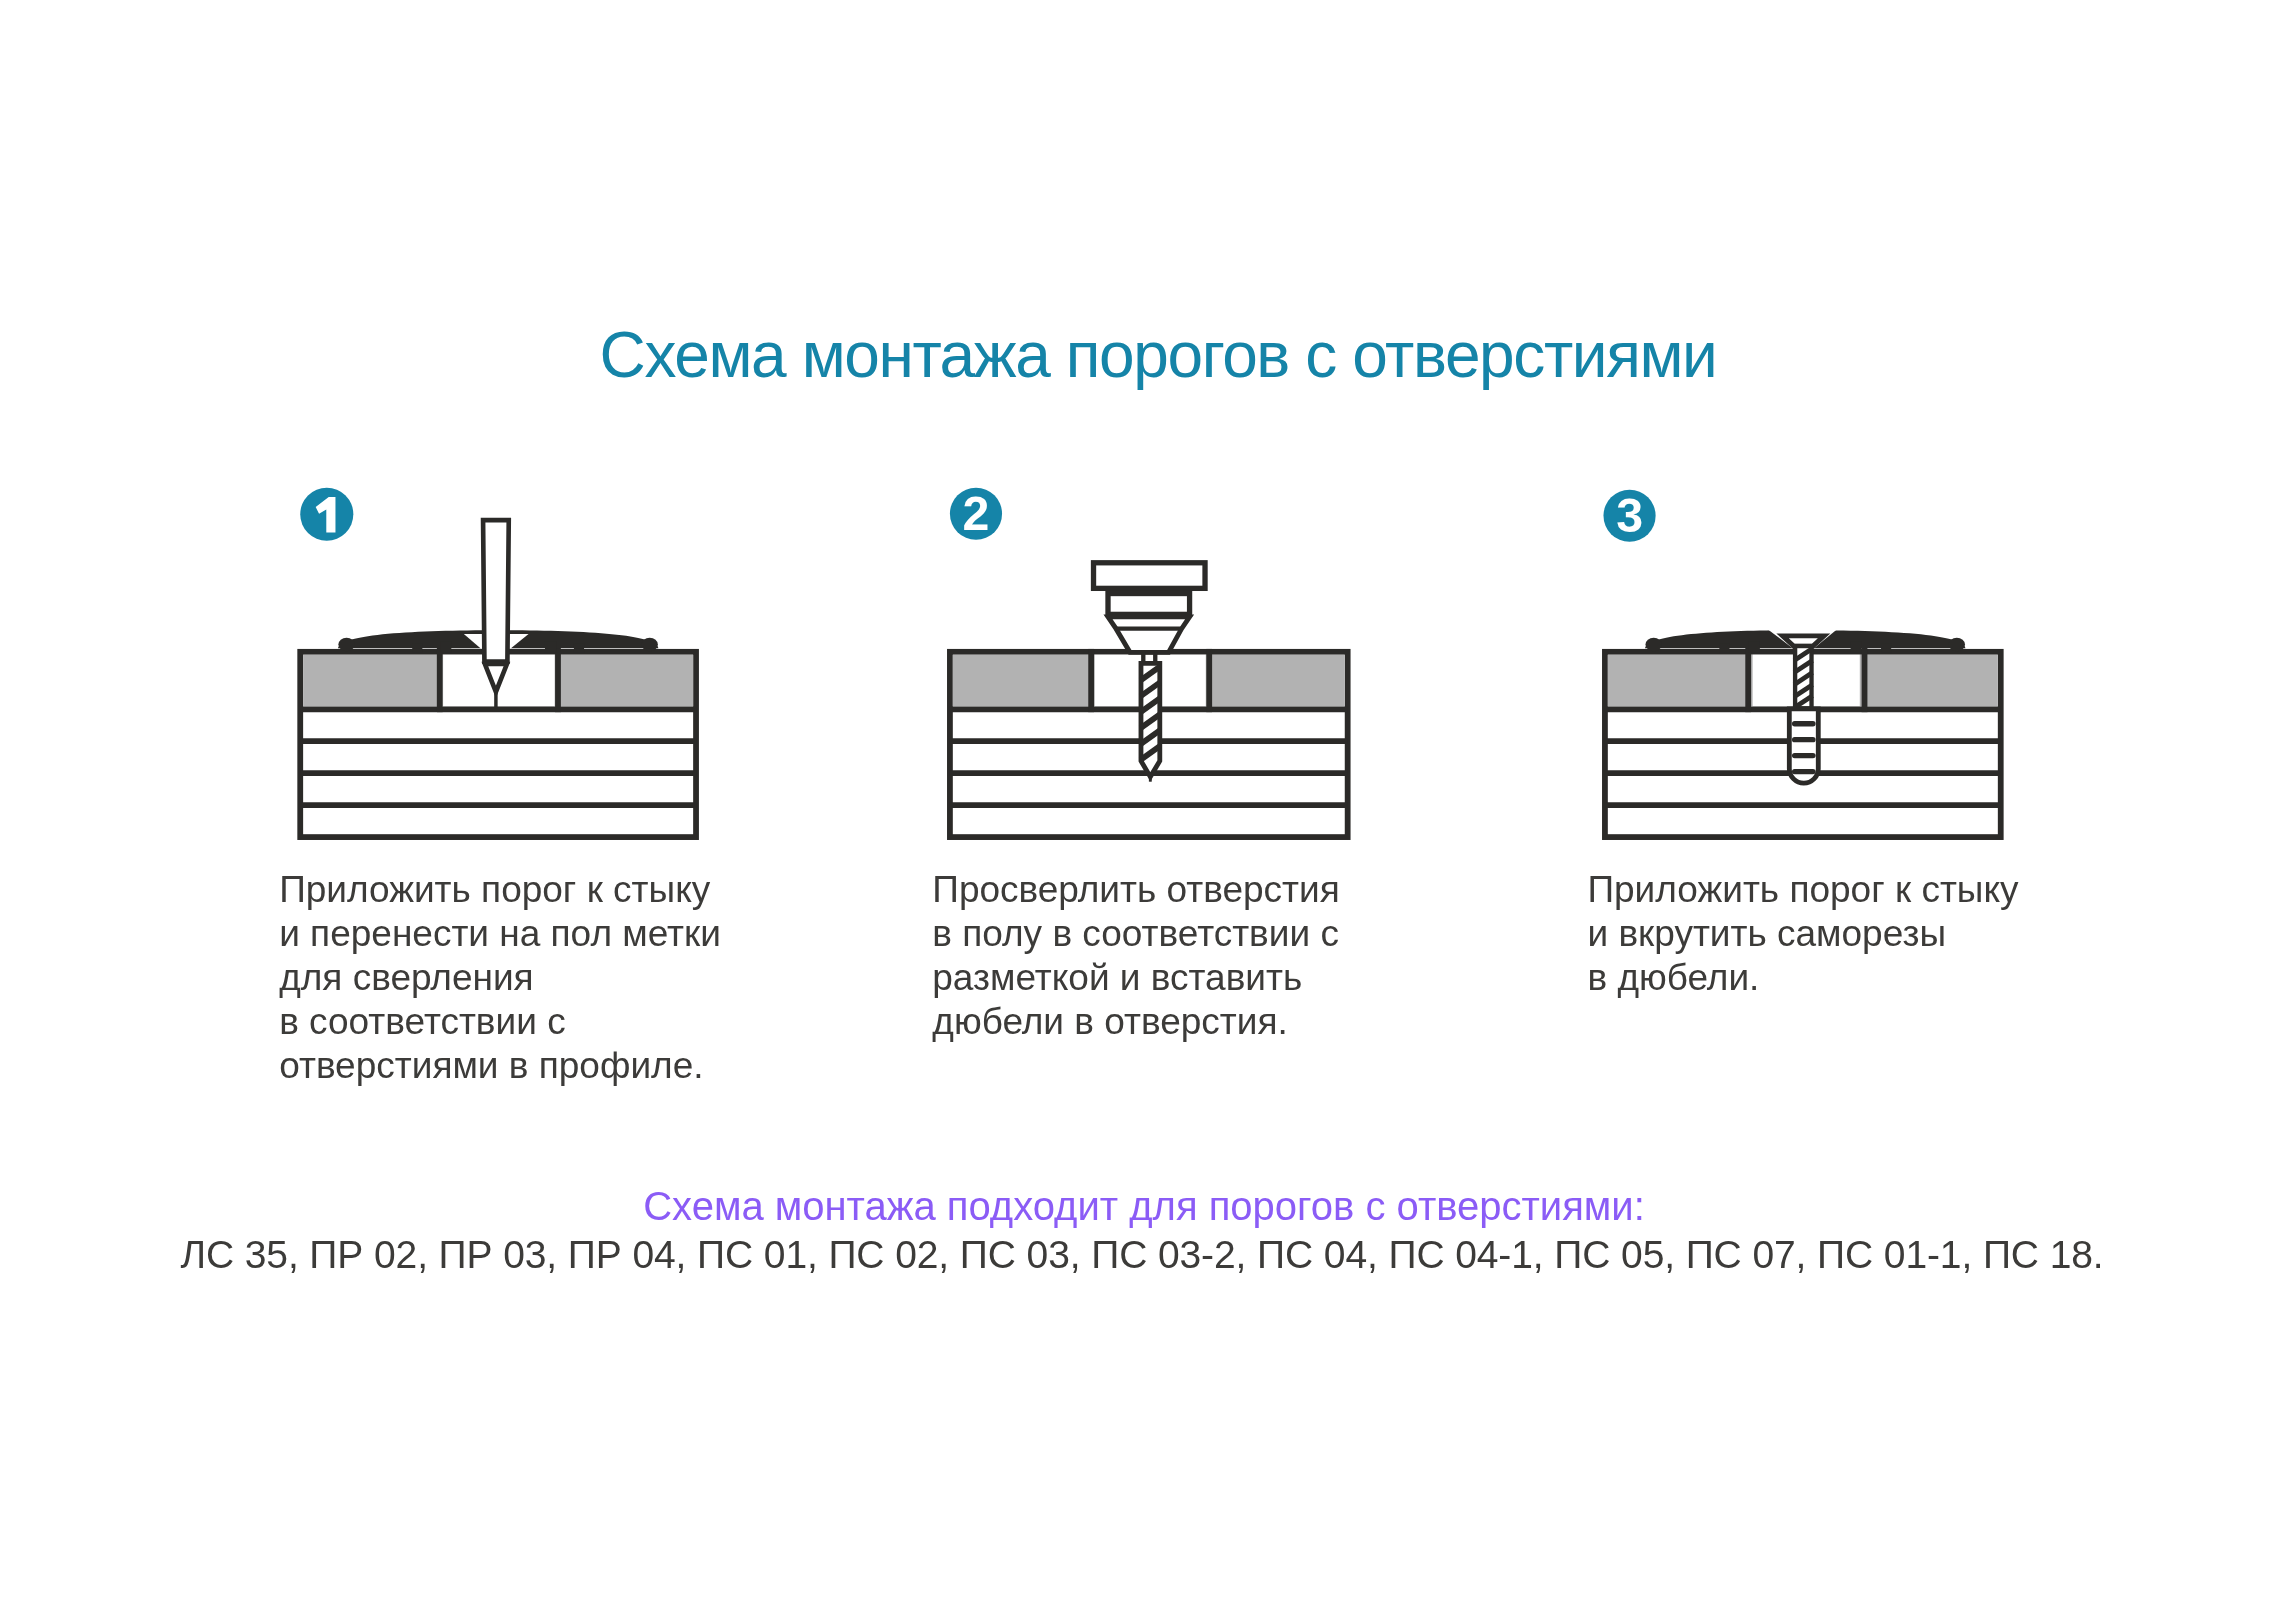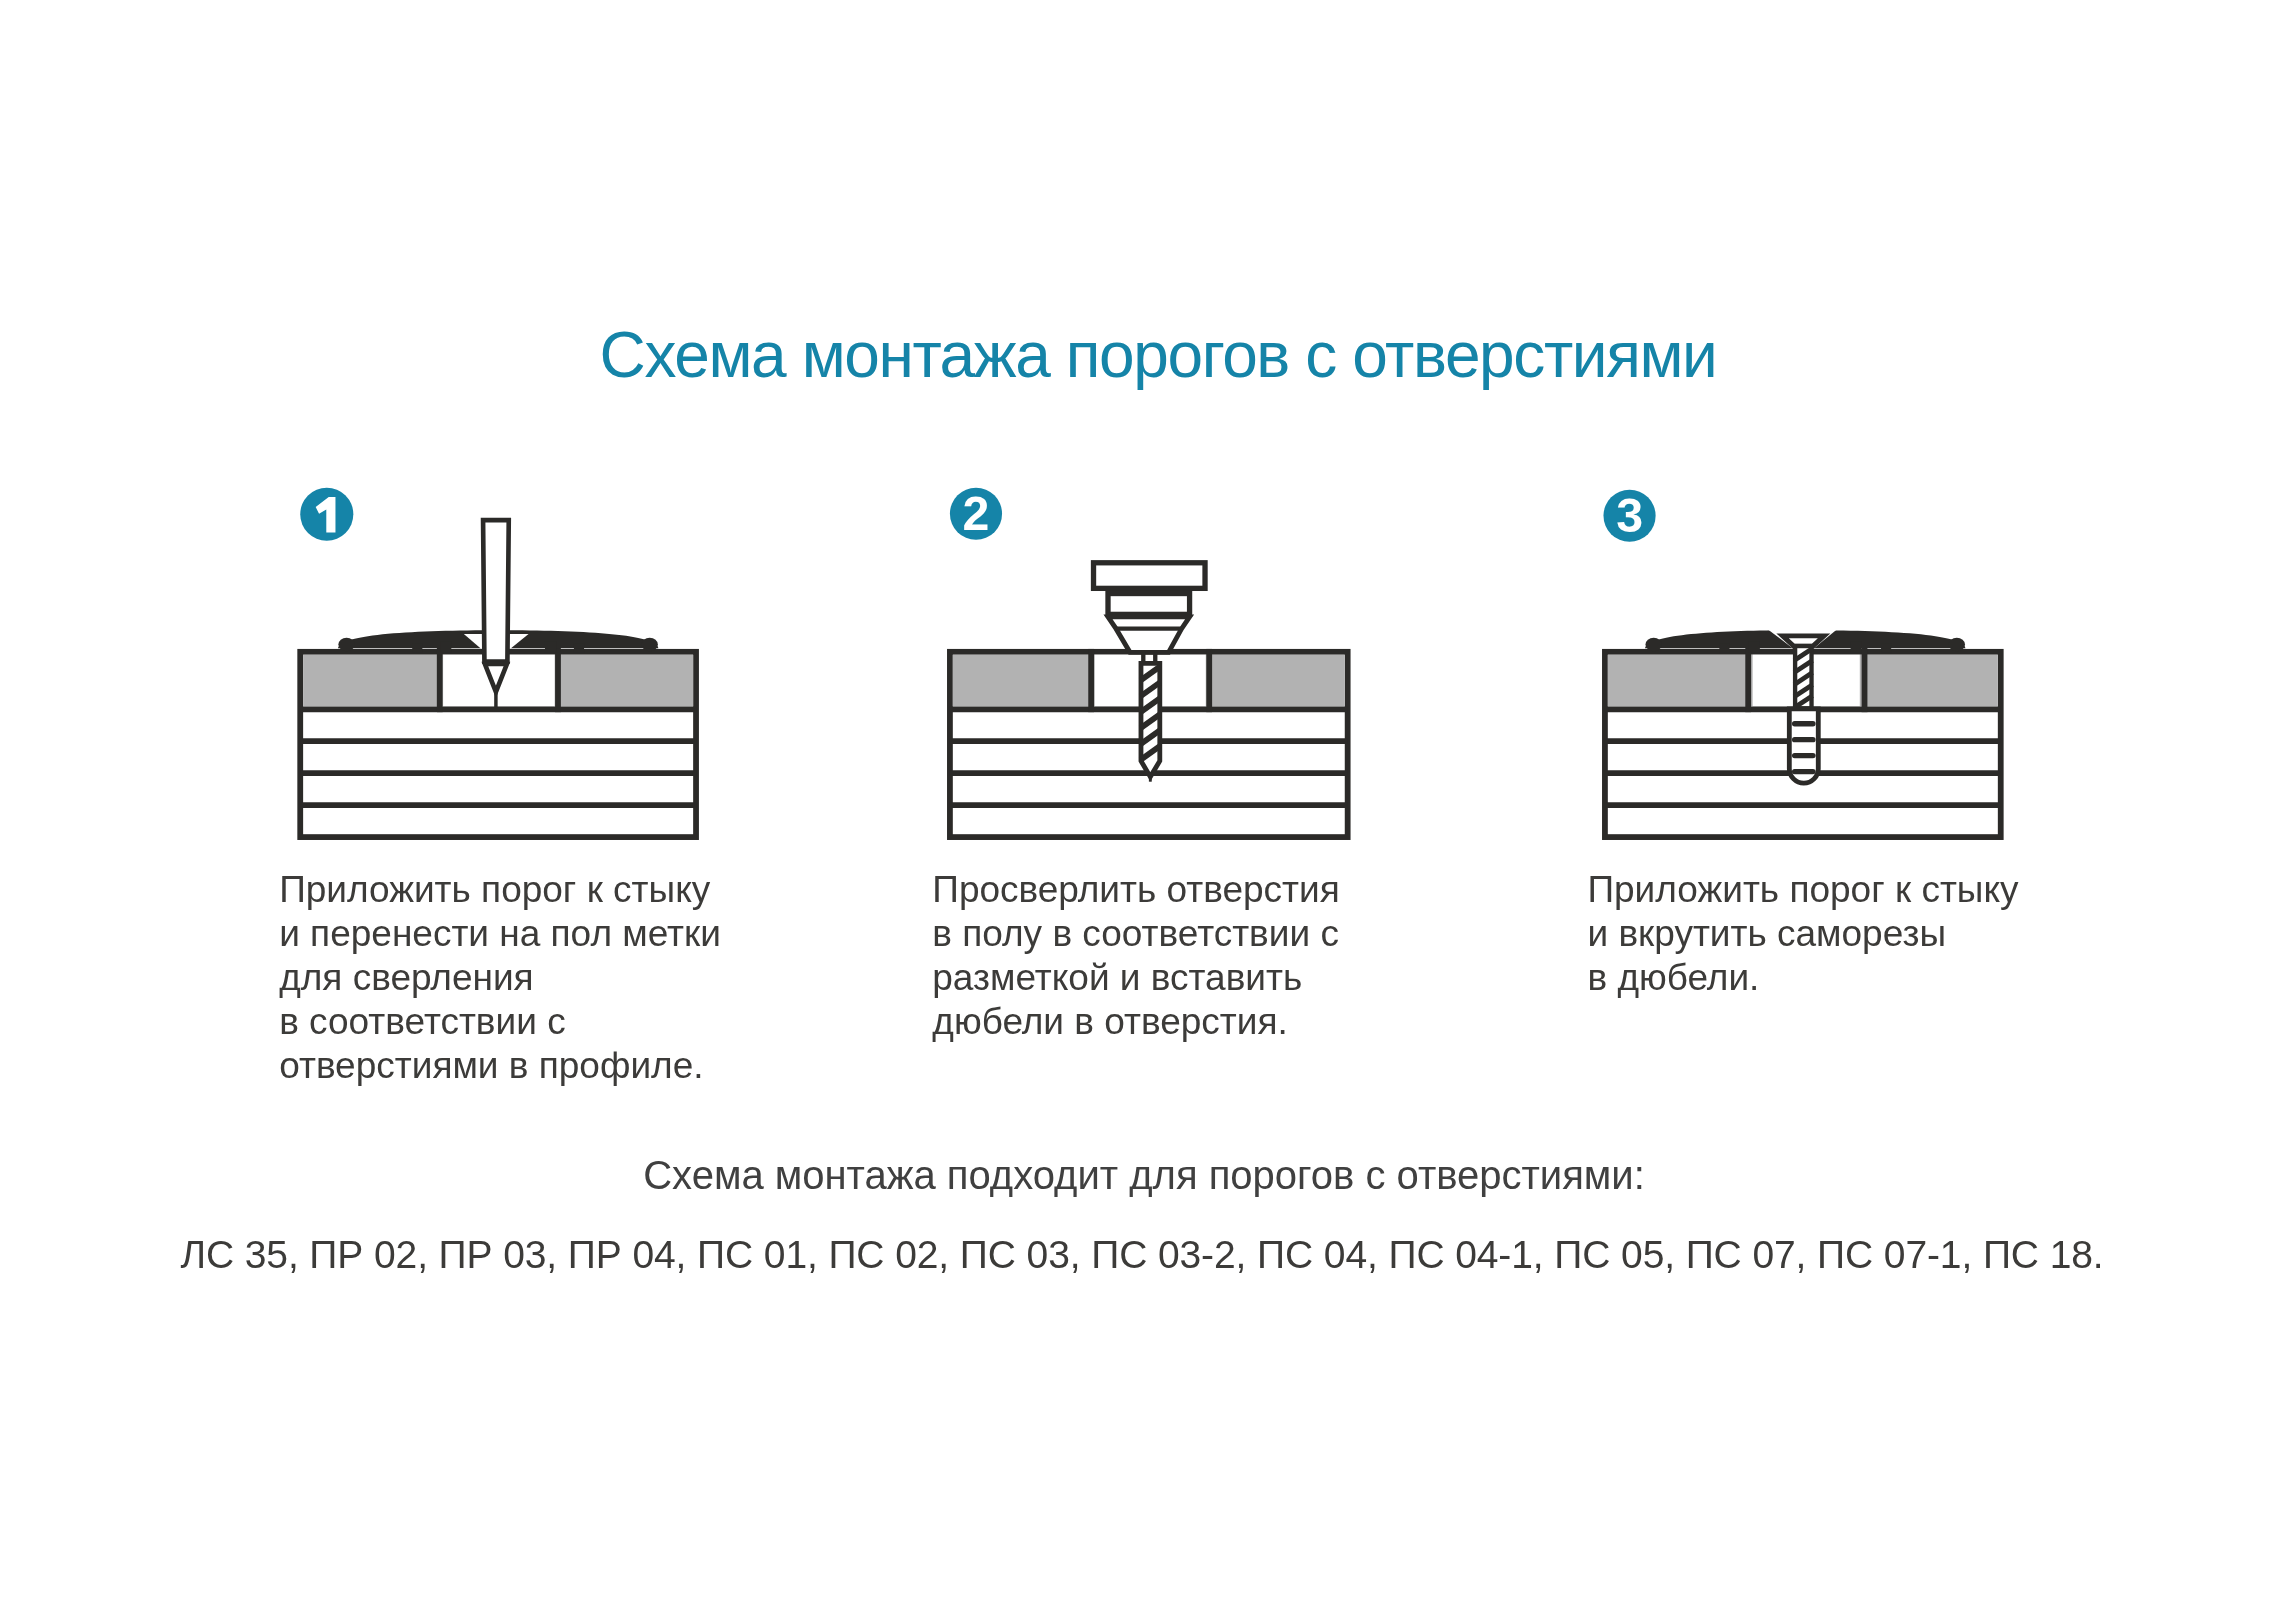--- a/index.html
+++ b/index.html
@@ -1,19 +1,19 @@
 <!DOCTYPE html>
 <html><head>
 <meta charset="utf-8">
 <style>
   html,body{margin:0;padding:0;background:#ffffff;}
   body{width:2286px;height:1601px;position:relative;font-family:"Liberation Sans",sans-serif;overflow:hidden;}
   .title{position:absolute;top:323px;left:1158px;transform:translateX(-50%);font-size:64px;letter-spacing:-1.4px;font-weight:normal;line-height:64px;color:#1584a8;white-space:nowrap;}
   .cap{position:absolute;font-size:37px;line-height:44px;color:#3c3b39;white-space:pre-line;transform:translateX(-50%);}
-  .b1{position:absolute;top:1153px;left:1144px;transform:translateX(-50%);font-size:40px;line-height:45px;color:#404040;white-space:nowrap;}
+  .b1{position:absolute;top:1184px;left:1144px;transform:translateX(-50%);font-size:40px;line-height:45px;color:#8b5cf6;white-space:nowrap;}
   .b2{position:absolute;top:1233px;left:1142px;transform:translateX(-50%);font-size:39px;line-height:44px;color:#3c3b39;white-space:nowrap;letter-spacing:-0.1px;}
 </style>
 </head>
 <body>
 <div class="title">Схема монтажа порогов с отверстиями</div>
 
 <svg width="2286" height="1601" style="position:absolute;left:0;top:0" viewBox="0 0 2368 1658">
 
   <g font-family="Liberation Sans" font-weight="bold" font-size="50px" fill="#ffffff" text-anchor="middle">
     <circle cx="338.5" cy="532.5" r="27.5" fill="#1584a8"></circle>
@@ -138,14 +138,14 @@
 <div class="cap" style="top:868px;left:1136px;">Просверлить отверстия
 в полу в соответствии с
 разметкой и вставить
 дюбели в отверстия.</div>
 
 <div class="cap" style="top:868px;left:1803px;">Приложить порог к стыку
 и вкрутить саморезы
 в дюбели.</div>
 
 <div class="b1">Схема монтажа подходит для порогов с отверстиями:</div>
-<div class="b2">ЛС 35, ПР 02, ПР 03, ПР 04, ПС 01, ПС 02, ПС 03, ПС 03-2, ПС 04, ПС 04-1, ПС 05, ПС 07, ПС 07-1, ПС 18.</div>
+<div class="b2">ЛС 35, ПР 02, ПР 03, ПР 04, ПС 01, ПС 02, ПС 03, ПС 03-2, ПС 04, ПС 04-1, ПС 05, ПС 07, ПС 01-1, ПС 18.</div>
 
 
 </body></html>

